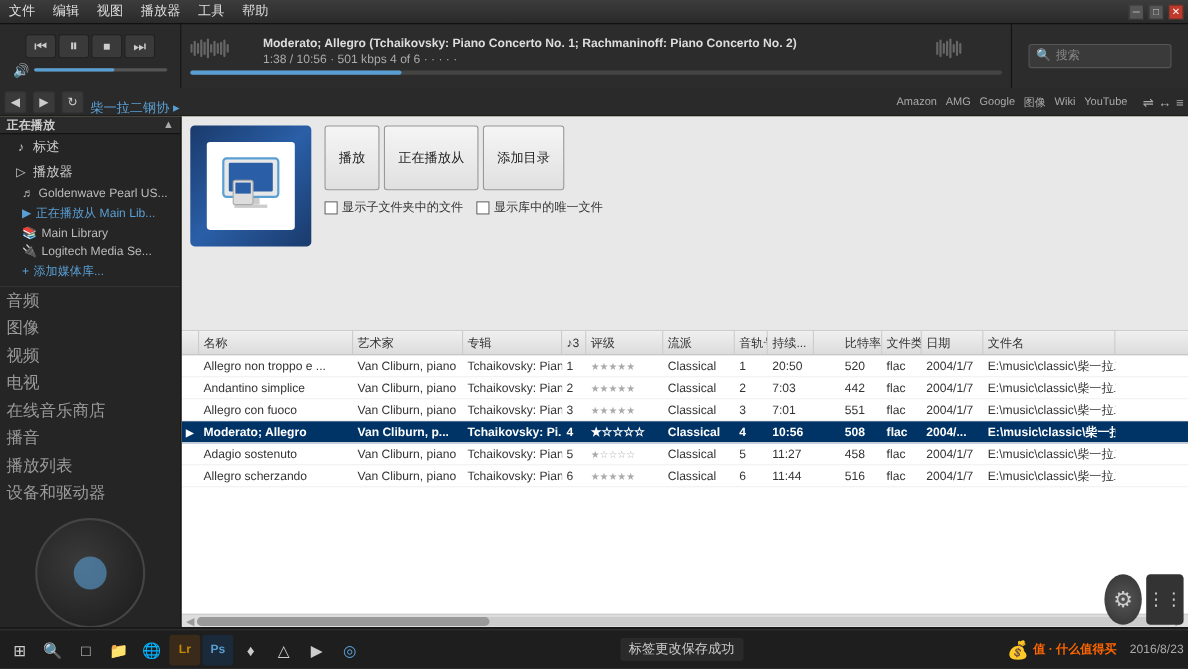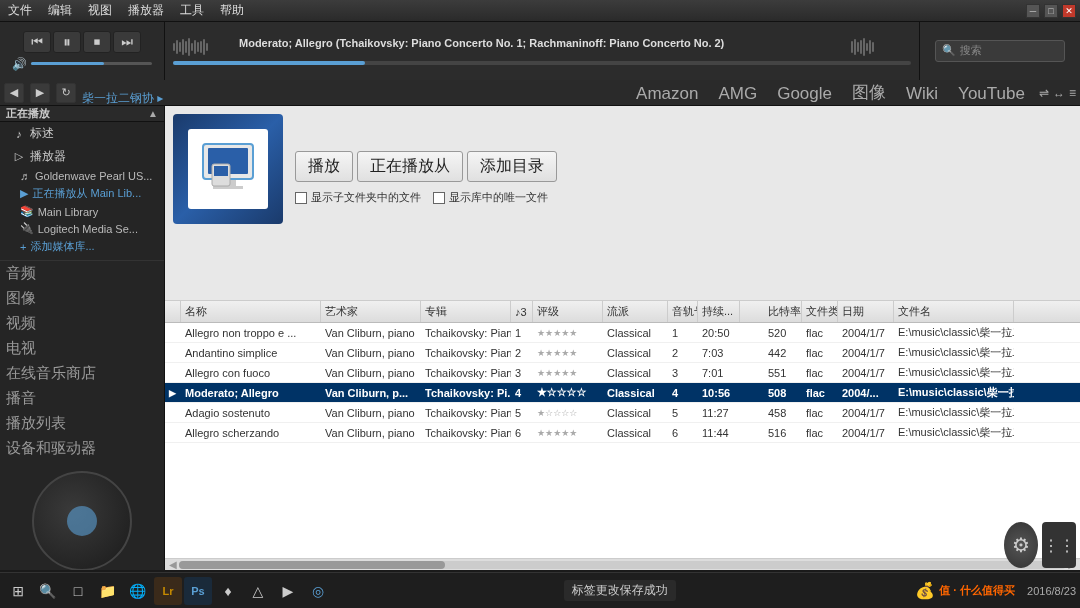--- a/index.html
+++ b/index.html
@@ -211,23 +211,23 @@
       flex: 1;
       font-size: 12px;
       color: #ccc;
       display: flex;
       align-items: center;
       gap: 4px;
       margin-top: 11px;
     }
     #right-links {
       display: flex;
-      align-items: flex-end;
-      gap: 20px;
-      font-size: 17px;
+      align-items: center;
+      gap: 8px;
+      font-size: 10px;
       color: #aaa;
     }
     #right-links span { cursor: pointer; }
     #right-icons {
       display: flex;
       align-items: center;
       gap: 4px;
       color: #aaa;
       font-size: 12px;
     }
@@ -342,28 +342,27 @@
       display: flex;
       flex-direction: column;
       gap: 8px;
     }
     #action-buttons {
       display: flex;
       gap: 4px;
       align-items: center;
     }
     .action-btn {
-      padding: 4px 12px;
+      padding: 20px 12px;
       background: linear-gradient(to bottom, #f5f5f5, #e0e0e0);
       border: 1px solid #999;
       border-radius: 3px;
       cursor: pointer;
-      font-size: 16px;
+      font-size: 12px;
       color: #222;
-      margin-top: 37px;
     }
     #checkboxes {
       display: flex;
       gap: 12px;
       align-items: center;
       font-size: 11px;
       color: #333;
     }
     .checkbox-item {
       display: flex;
@@ -611,20 +610,21 @@
           <div class="wave-bar" style="height:18px;"></div>
         <div class="wave-bar" style="height:8px;"></div>
           <div class="wave-bar" style="height:14px;"></div>
         <div class="wave-bar" style="height:10px;"></div>
           <div class="wave-bar" style="height:12px;"></div>
         <div class="wave-bar" style="height:16px;"></div>
           <div class="wave-bar" style="height:8px;"></div>
       </div>
       <div style="flex:1;overflow:hidden;">
         <div id="track-title" style="font-size:11px;">Moderato; Allegro (Tchaikovsky: Piano Concerto No. 1; Rachmaninoff: Piano Concerto No. 2)</div>
+        <div id="track-meta">1:38 / 10:56 · 501 kbps  4 of 6  · · · · ·</div>
       </div>
       <div id="waveform-right">
         <div class="wave-bar" style="height:12px;"></div>
           <div class="wave-bar" style="height:16px;"></div>
         <div class="wave-bar" style="height:10px;"></div>
           <div class="wave-bar" style="height:14px;"></div>
         <div class="wave-bar" style="height:18px;"></div>
           <div class="wave-bar" style="height:8px;"></div>
         <div class="wave-bar" style="height:14px;"></div>
           <div class="wave-bar" style="height:10px;"></div>

